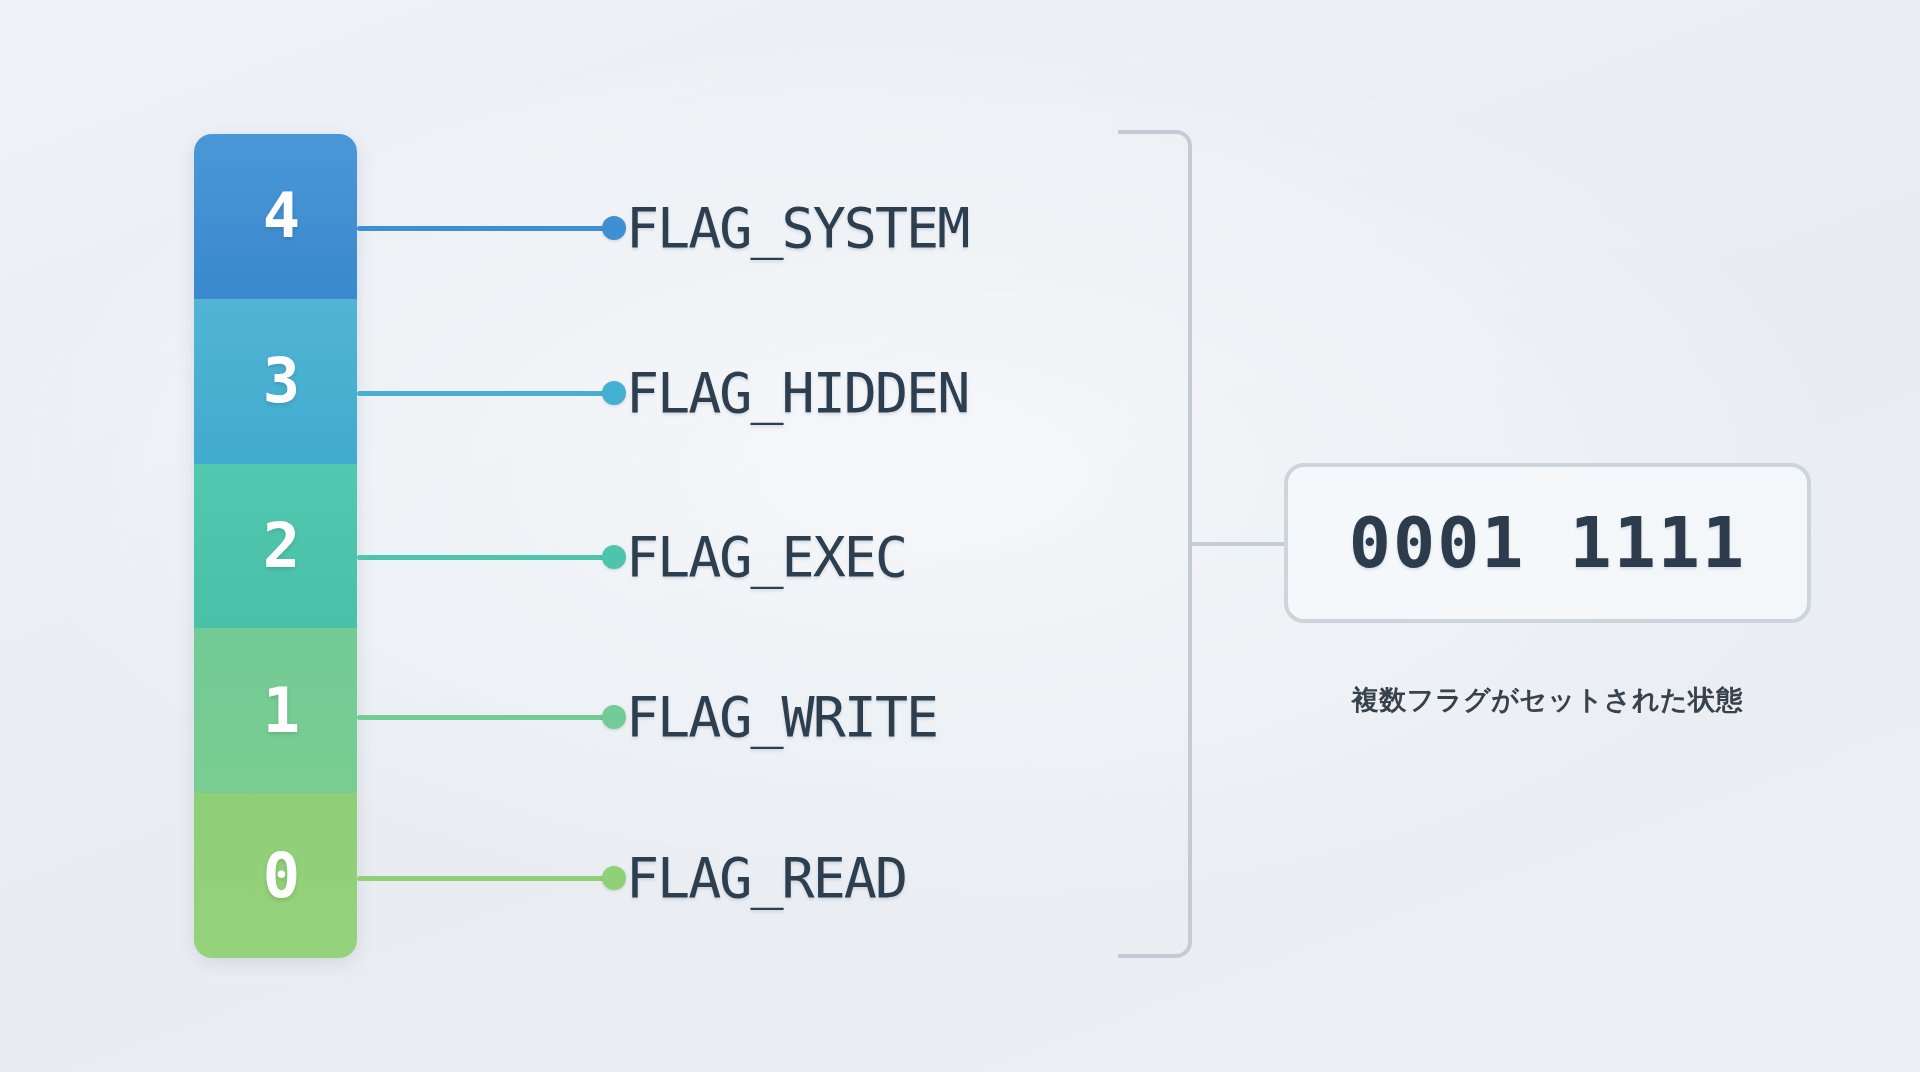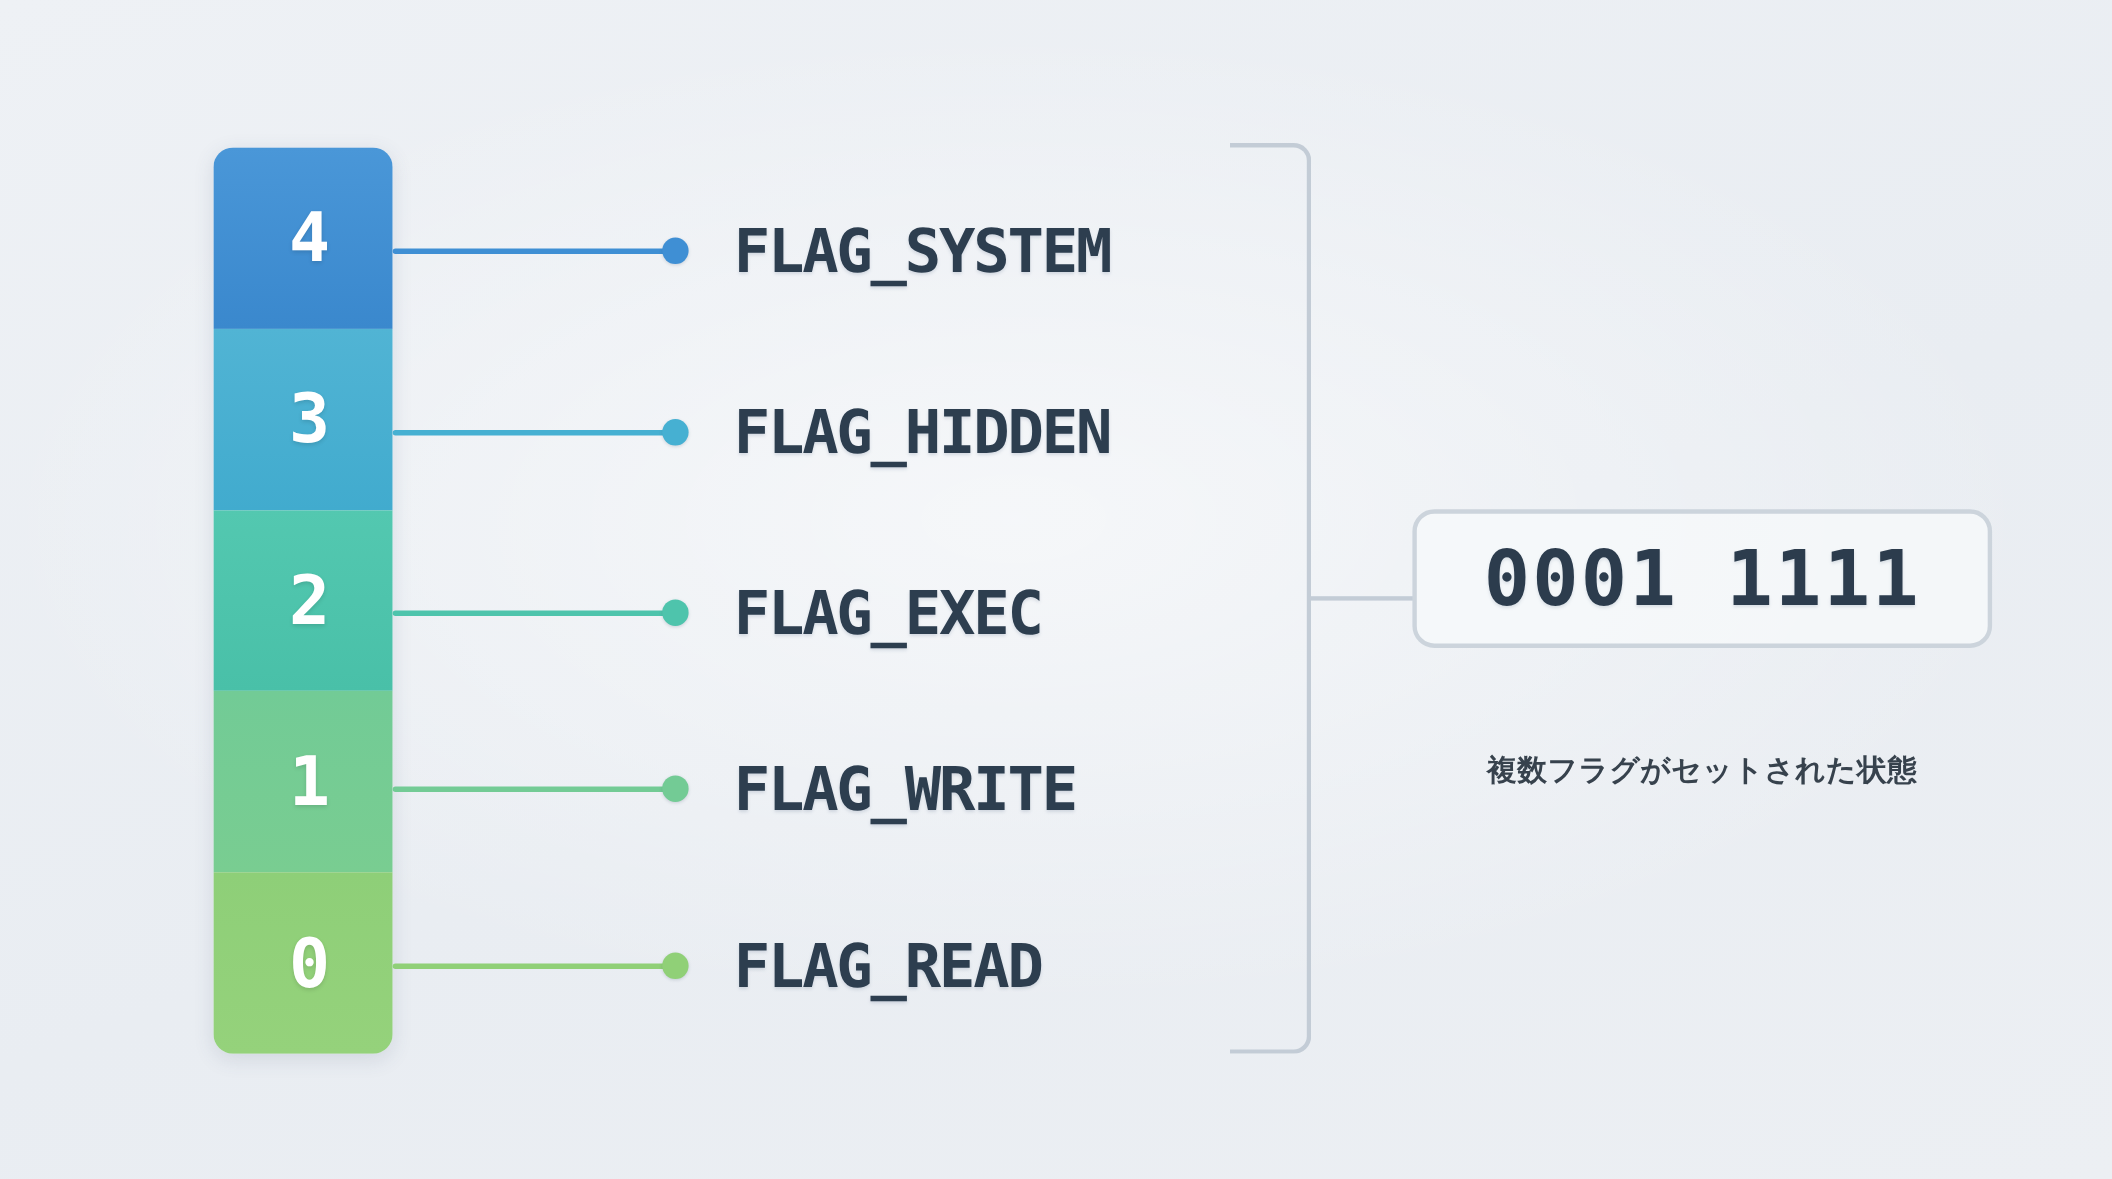--- a/index.html
+++ b/index.html
@@ -79,23 +79,22 @@
 
   .conn-dot {
     width: 24px;
     height: 24px;
     border-radius: 50%;
     margin-left: -7px;
     box-shadow: 0 1px 3px rgba(40,60,90,0.18);
   }
 
   .flag-label {
-    margin-left: 41px;
     font-family: "DejaVu Sans Mono", "Liberation Mono", monospace;
-    font-weight: bold;
+    font-weight: normal;
     font-size: 55px;
     letter-spacing: -2.0px;
     color: #2d3e4f;
     white-space: nowrap;
     line-height: 1;
     text-shadow: 0 2px 3px rgba(100,120,145,0.22);
     text-align: right;
   }
 
   
@@ -118,21 +117,21 @@
     height: 4px;
     background: #c3ccd6;
   }
 
   
   .binary-box {
     position: absolute;
     left: 1284px;
     top: 463px;
     width: 527px;
-    height: 126px;
+    height: 160px;
     border: 4px solid #ccd4dc;
     border-radius: 20px;
     background: rgba(247,249,251,0.75);
     display: flex;
     align-items: center;
     justify-content: center;
   }
 
   .binary-text {
     font-family: "DejaVu Sans Mono", "Liberation Mono", monospace;

